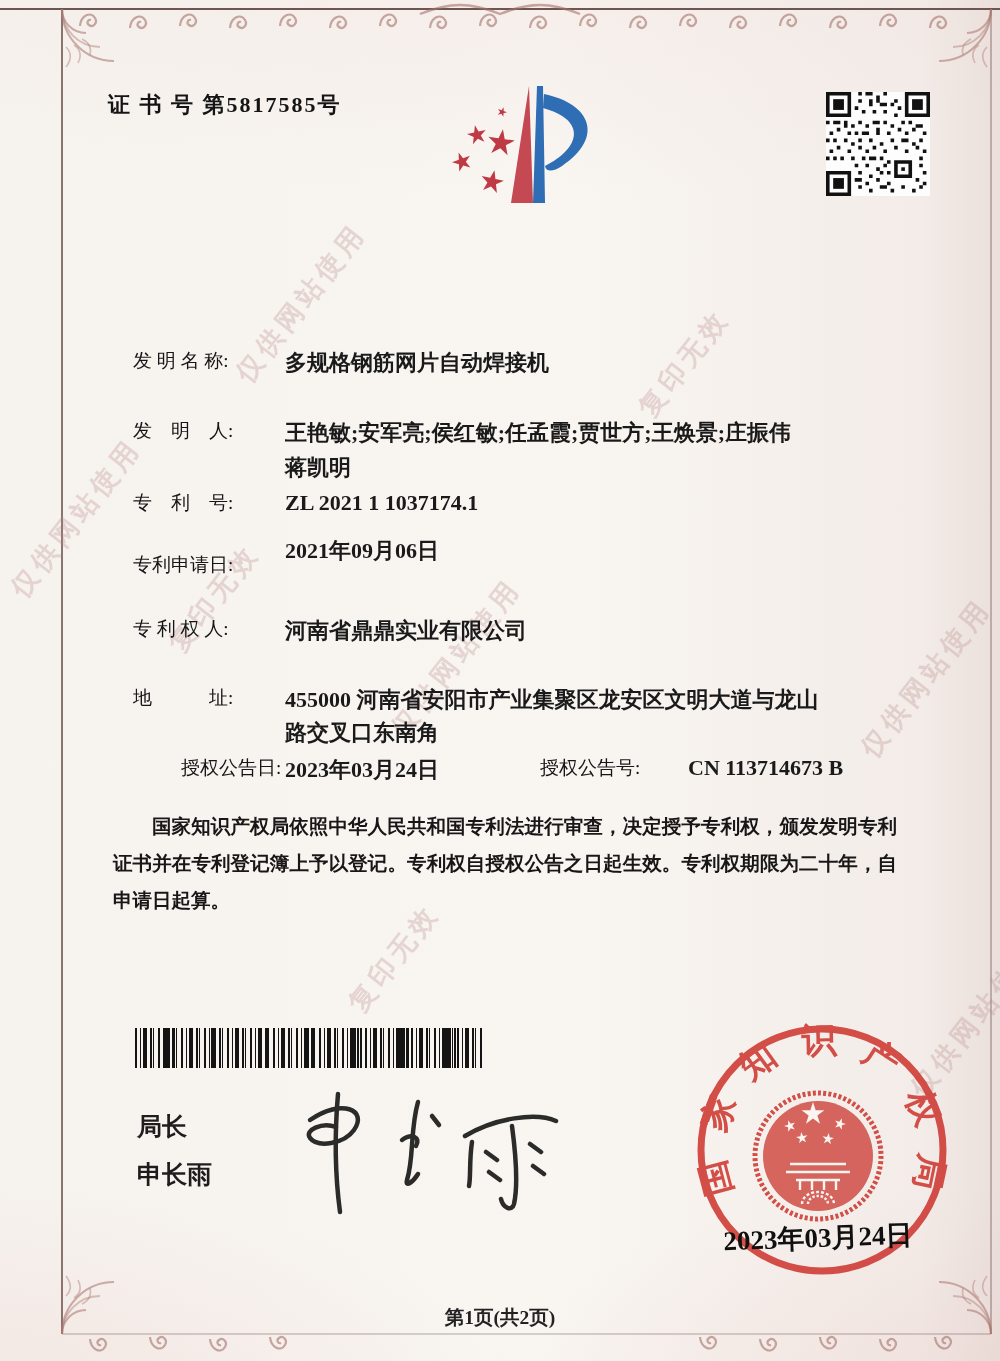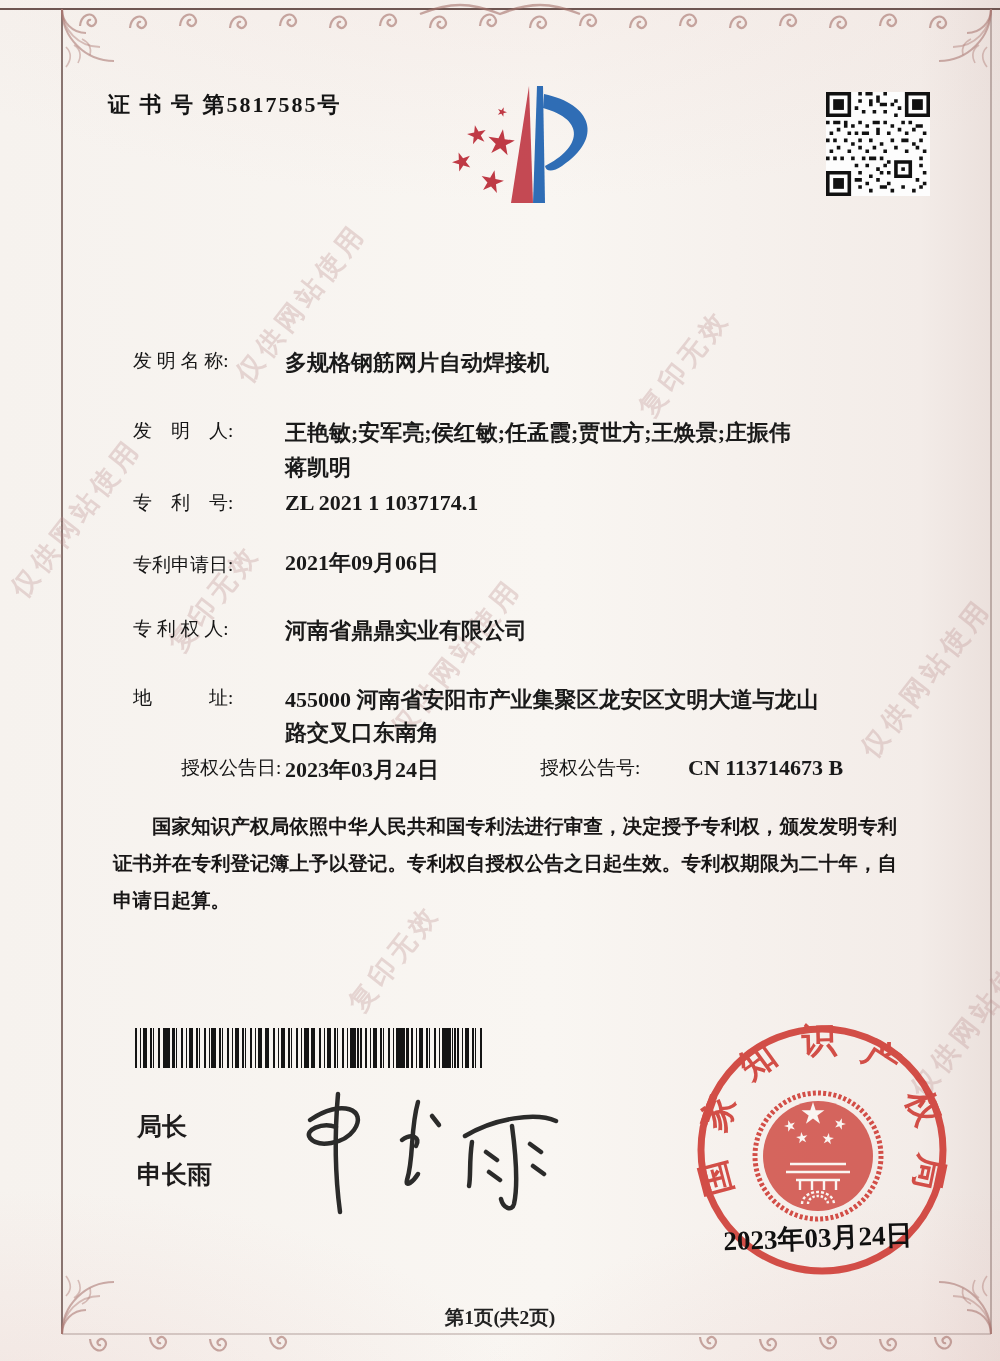--- a/index.html
+++ b/index.html
@@ -160,21 +160,21 @@
     <span class="row-value" style="top:348px;font-family:Liberation Serif, serif;">多规格钢筋网片自动焊接机</span>
 
     <span class="row-label" style="top:418px;">发　明　人: </span>
     <span class="row-value" style="top:418px;">王艳敏;安军亮;侯红敏;任孟霞;贾世方;王焕景;庄振伟</span>
     <span class="row-value" style="top:453px;">蒋凯明</span>
 
     <span class="row-label" style="top:490px;">专　利　号: </span>
     <span class="row-value" style="top:490px;">ZL 2021 1 1037174.1</span>
 
     <span class="row-label" style="top:552px;">专利申请日: </span>
-    <span class="row-value" style="top:548px;text-align:center;">2021年09月06日</span>
+    <span class="row-value" style="top:536px;text-align:center;">2021年09月06日</span>
 
     <span class="row-label" style="top:616px;">专 利 权 人: </span>
     <span class="row-value" style="top:616px;">河南省鼎鼎实业有限公司</span>
 
     <span class="row-label" style="top:685px;">地　　　址: </span>
     <span class="row-value" style="top:685px;">455000 河南省安阳市产业集聚区龙安区文明大道与龙山</span>
     <span class="row-value" style="top:718px;">路交叉口东南角</span>
 
     <span class="row-label" style="top:755px;margin-left:48px;">授权公告日: </span>
     <span class="row-value" style="top:755px;">2023年03月24日</span>

